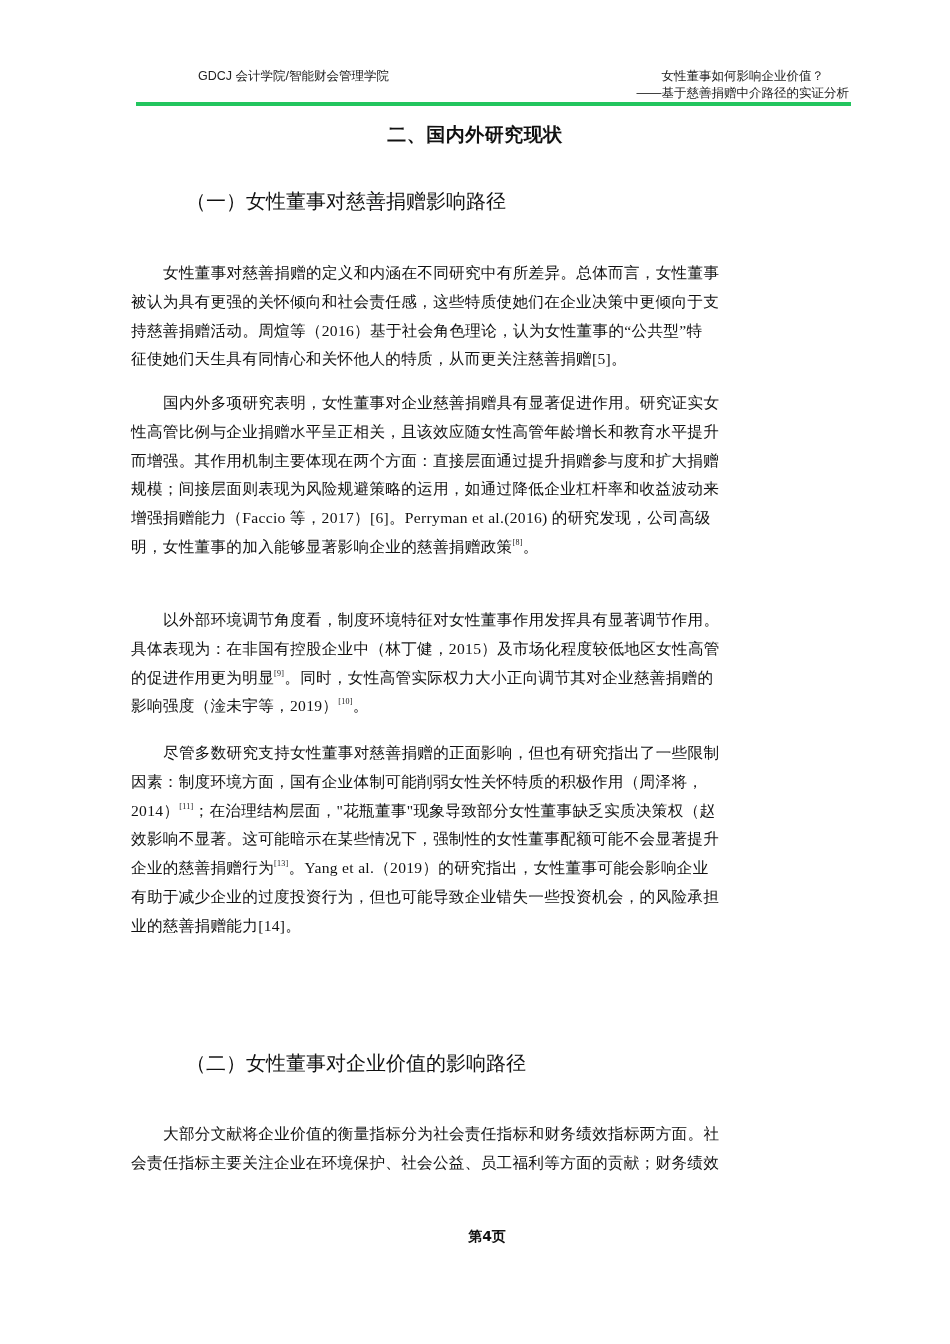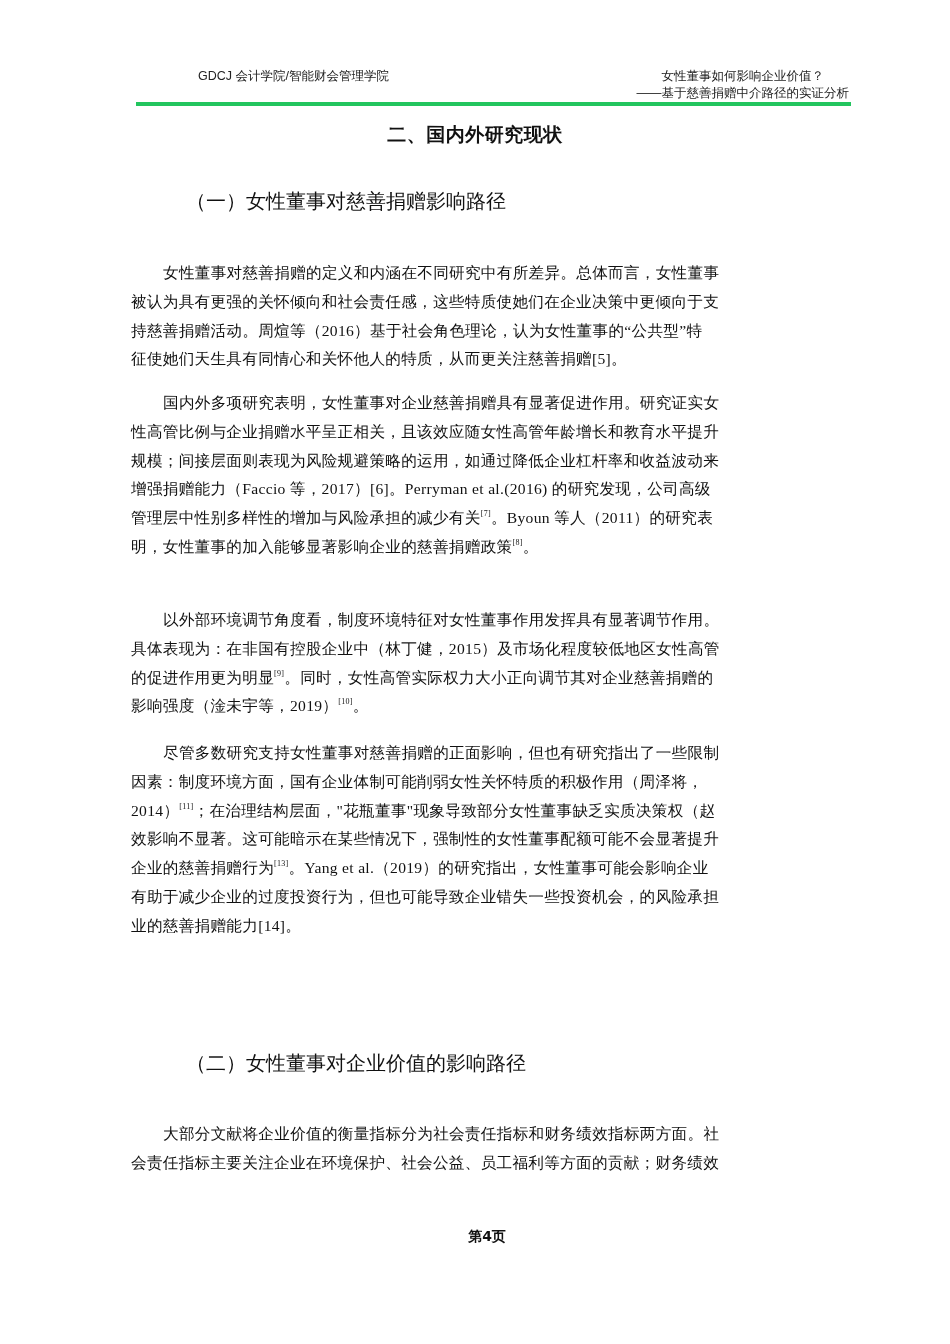--- a/index.html
+++ b/index.html
@@ -33,23 +33,23 @@
 <div class="para" style="top:251px;">
   <span class="line indent">女性董事对慈善捐赠的定义和内涵在不同研究中有所差异。总体而言，女性董事</span>
   <span class="line">被认为具有更强的关怀倾向和社会责任感，这些特质使她们在企业决策中更倾向于支</span>
   <span class="line">持慈善捐赠活动。周煊等（2016）基于社会角色理论，认为女性董事的“公共型”特</span>
   <span class="line">征使她们天生具有同情心和关怀他人的特质，从而更关注慈善捐赠[5]。</span>
 </div>
 
 <div class="para" style="top:381px;">
   <span class="line indent">国内外多项研究表明，女性董事对企业慈善捐赠具有显著促进作用。研究证实女</span>
   <span class="line">性高管比例与企业捐赠水平呈正相关，且该效应随女性高管年龄增长和教育水平提升</span>
+  <span class="line">而增强。其作用机制主要体现在两个方面：直接层面通过提升捐赠参与度和扩大捐赠</span>
   <span class="line">规模；间接层面则表现为风险规避策略的运用，如通过降低企业杠杆率和收益波动来</span>
   <span class="line">增强捐赠能力（Faccio 等，2017）[6]。Perryman et al.(2016) 的研究发现，公司高级</span>
-  <span class="line"><span>管理层中性别多样性的增加与风险承担的减少有关</span><sup>[7]</sup><span>。Byoun 等人（2011）的研究表</span></span>
   <span class="line"><span>明，女性董事的加入能够显著影响企业的慈善捐赠政策</span><sup>[8]</sup><span>。</span></span>
 </div>
 
 <div class="para" style="top:598px;">
   <span class="line indent">以外部环境调节角度看，制度环境特征对女性董事作用发挥具有显著调节作用。</span>
   <span class="line">具体表现为：在非国有控股企业中（林丁健，2015）及市场化程度较低地区女性高管</span>
   <span class="line"><span>的促进作用更为明显</span><sup>[9]</sup><span>。同时，女性高管实际权力大小正向调节其对企业慈善捐赠的</span></span>
   <span class="line"><span>影响强度（淦未宇等，2019）</span><sup>[10]</sup><span>。</span></span>
 </div>
 

